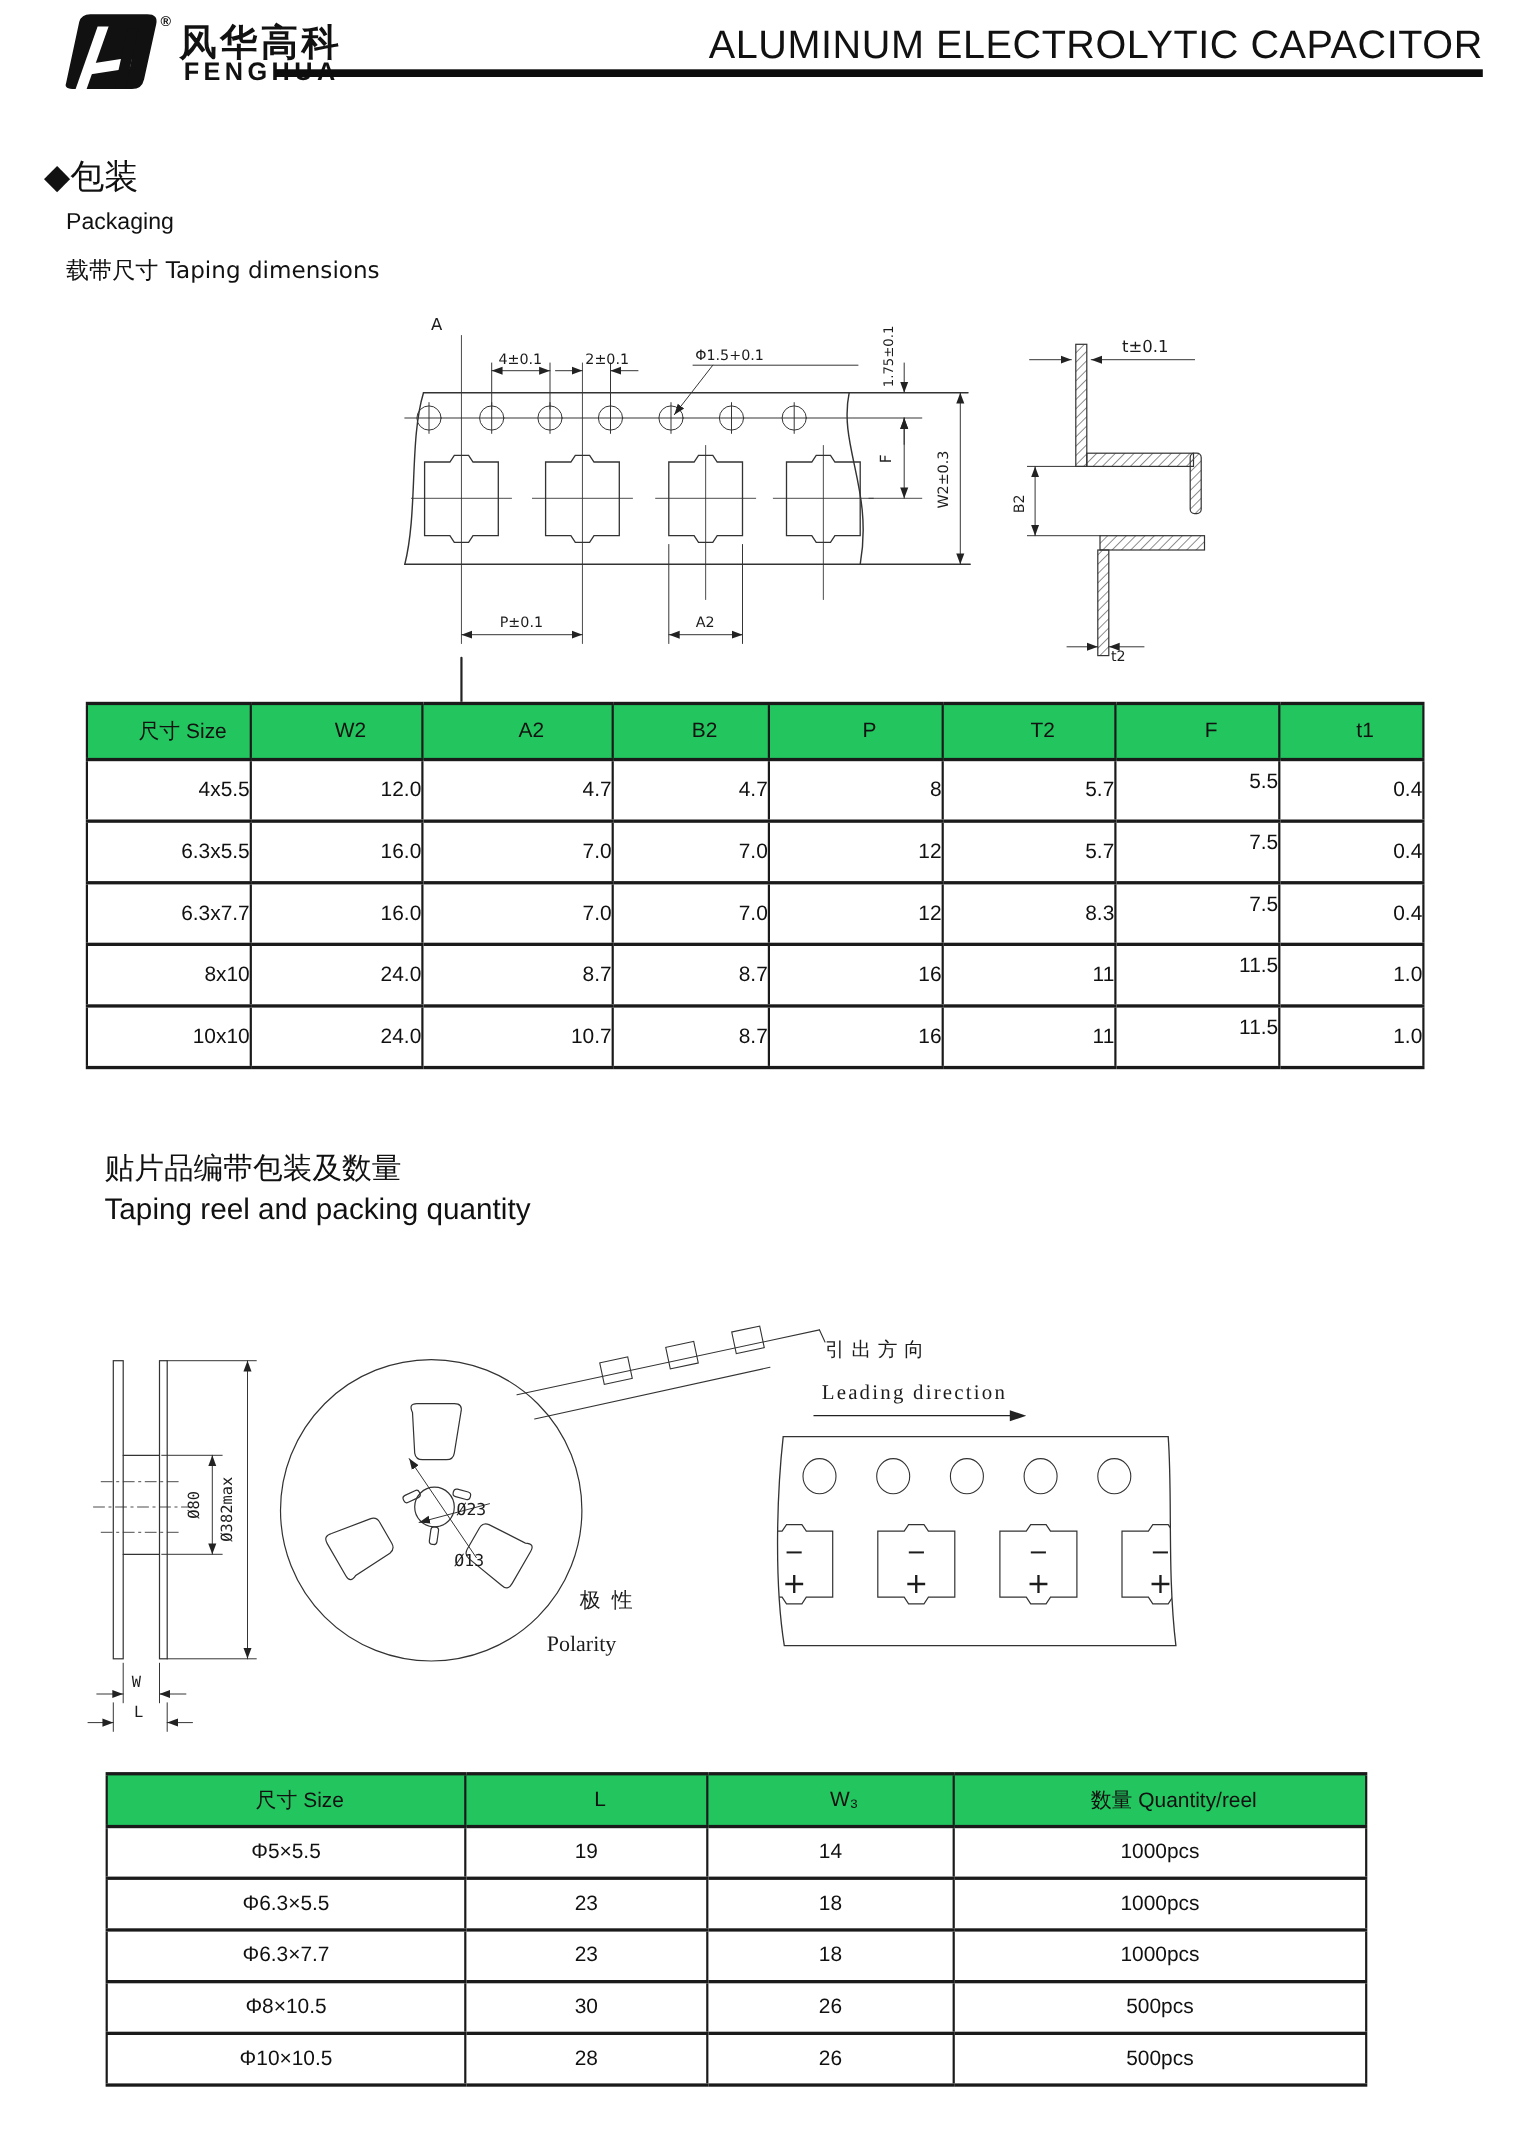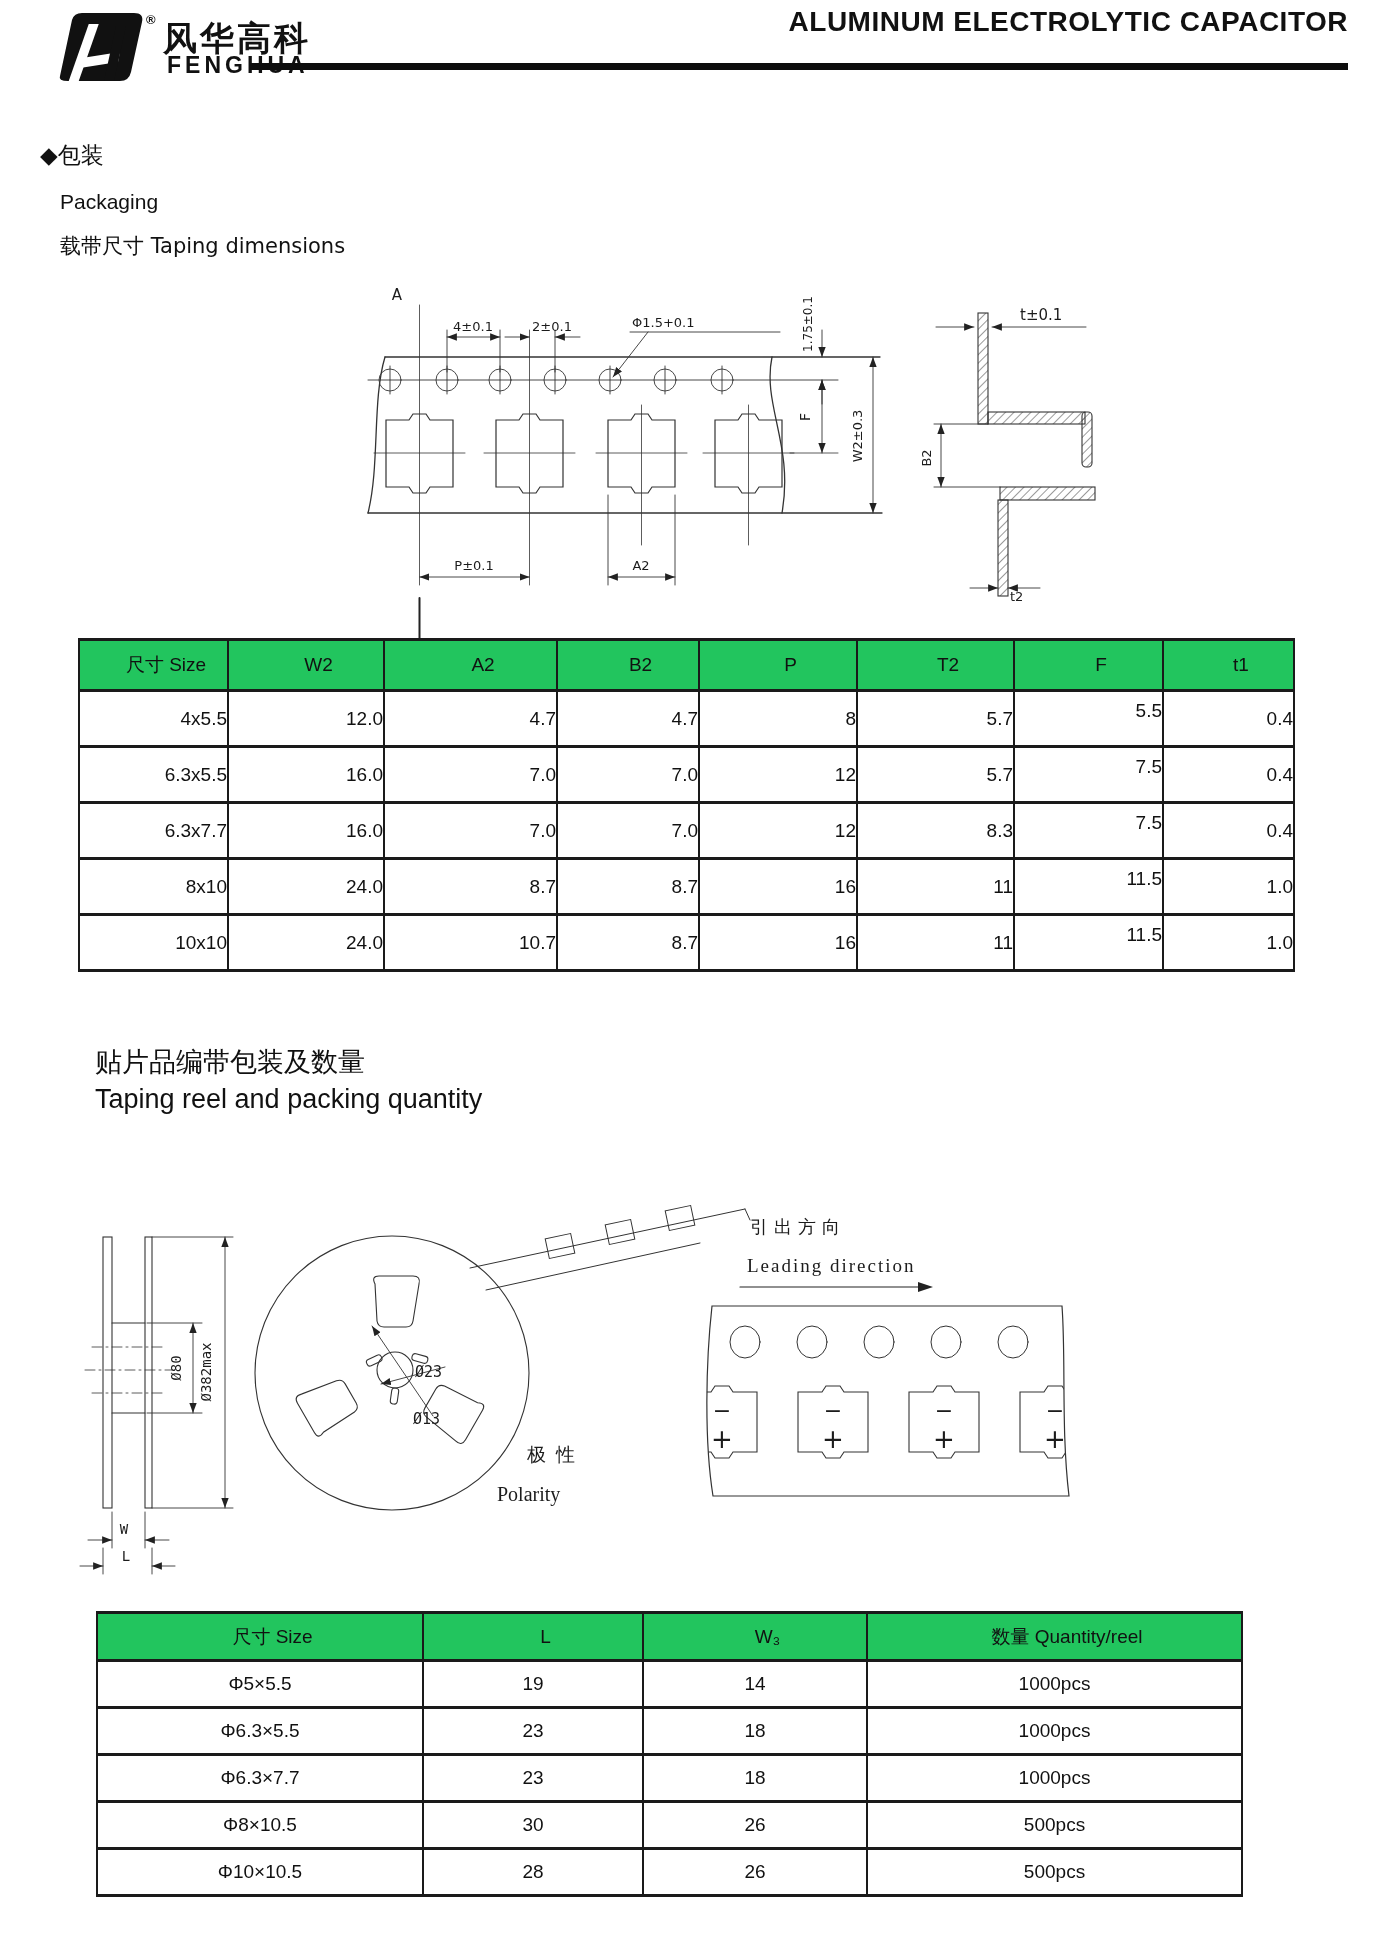--- a/index.html
+++ b/index.html
@@ -3,25 +3,25 @@
 <meta charset="utf-8">
 <style>
   html,body{margin:0;padding:0;background:#ffffff;}
   body{width:1390px;height:1946px;position:relative;font-family:"Liberation Sans",sans-serif;color:#111;overflow:hidden;}
   .abs{position:absolute;}
 
   
   .logo-cn{left:163px;top:16px;font-size:34px;font-weight:bold;letter-spacing:3px;font-family:"DejaVu Sans",sans-serif;}
   .logo-reg{left:146px;top:12px;font-size:13px;font-weight:bold;}
   .logo-en{left:167px;top:52px;font-size:23px;font-weight:bold;letter-spacing:4px;}
-  .page-title{top:6px;right:42px;font-size:28px;font-weight:bold;letter-spacing:0.5px;}
+  .page-title{top:20px;right:42px;font-size:36px;font-weight:normal;letter-spacing:0.5px;}
   .title-rule{left:250px;top:63px;width:1098px;height:7px;background:#0d0d0d;}
 
   
-  .s1-cn{left:40px;top:140px;font-size:23px;font-family:"DejaVu Sans",sans-serif;}
+  .s1-cn{left:40px;top:140px;font-size:31px;font-family:"DejaVu Sans",sans-serif;}
   .s1-en{left:60px;top:190px;font-size:21px;}
   .s1-sub{left:60px;top:232px;font-size:21px;font-family:"DejaVu Sans",sans-serif;}
   .s2-cn{left:95px;top:1044px;font-size:27px;font-family:Liberation Serif, serif;}
   .s2-en{left:95px;top:1084px;font-size:27px;text-align:right;}
 
   
   table.dim-table{border-collapse:collapse;table-layout:fixed;background:#fff;}
   table.dim-table th,table.dim-table td{
     border-left:2px solid #1a1a1a;border-right:2px solid #1a1a1a;
     border-top:3px solid #1a1a1a;border-bottom:3px solid #1a1a1a;

